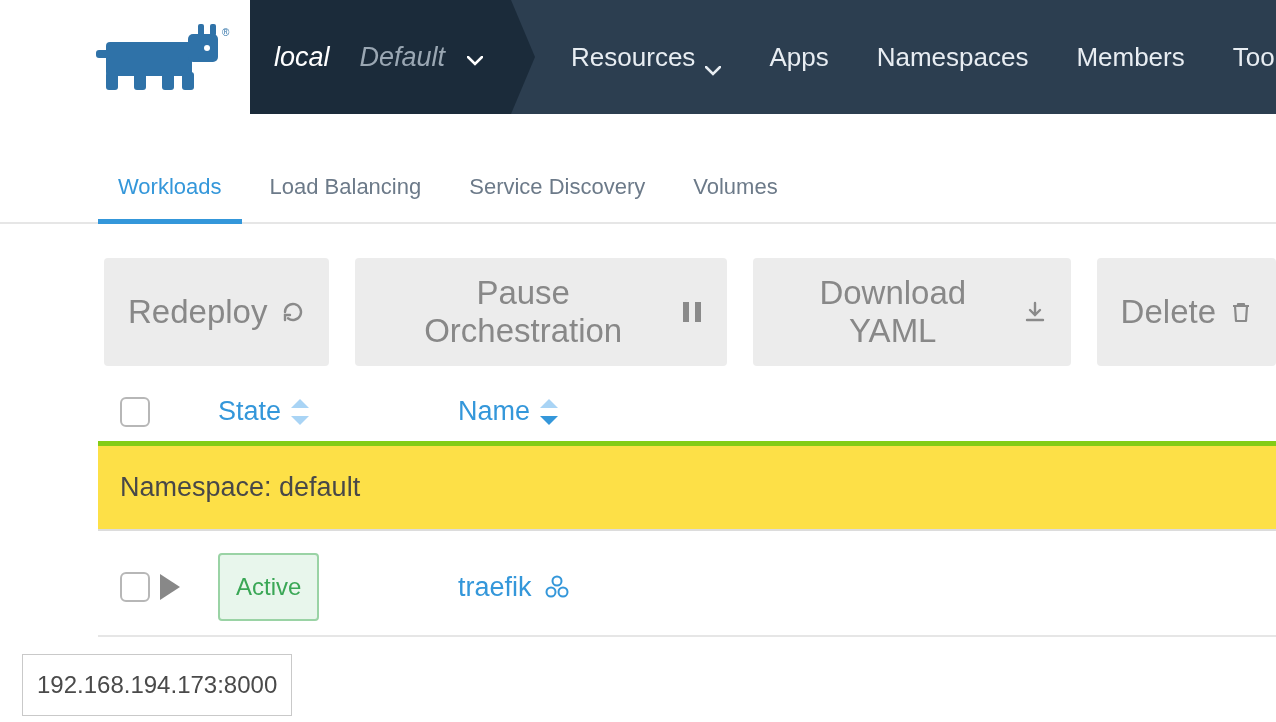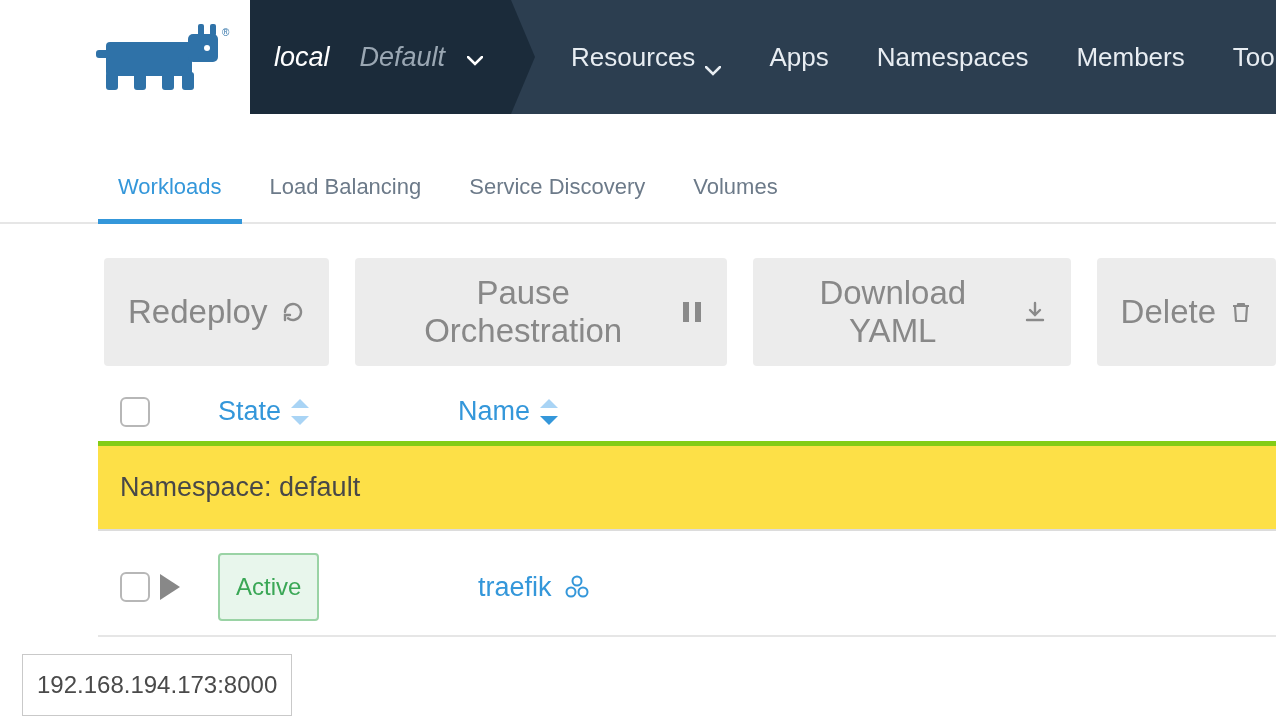--- a/index.html
+++ b/index.html
@@ -153,21 +153,21 @@
 
   .row {
     display:flex;
     align-items:center;
     padding: 22px 0 14px 0;
     border-bottom: 2px solid #e6e6e6;
   }
   .row-check { width: 62px; padding-left: 22px; }
   .row-expand { width: 58px; display:flex; align-items:center; }
   .row-state { width: 240px; }
-  .row-main { flex:1;margin-left:20px; }
+  .row-main { flex:1; }
 
   .checkbox {
     width: 30px; height: 30px;
     border: 2px solid #b7b7b7;
     border-radius: 6px;
     background:#fff;
   }
   .play {
     width:0;height:0;
     border-top:13px solid transparent;

